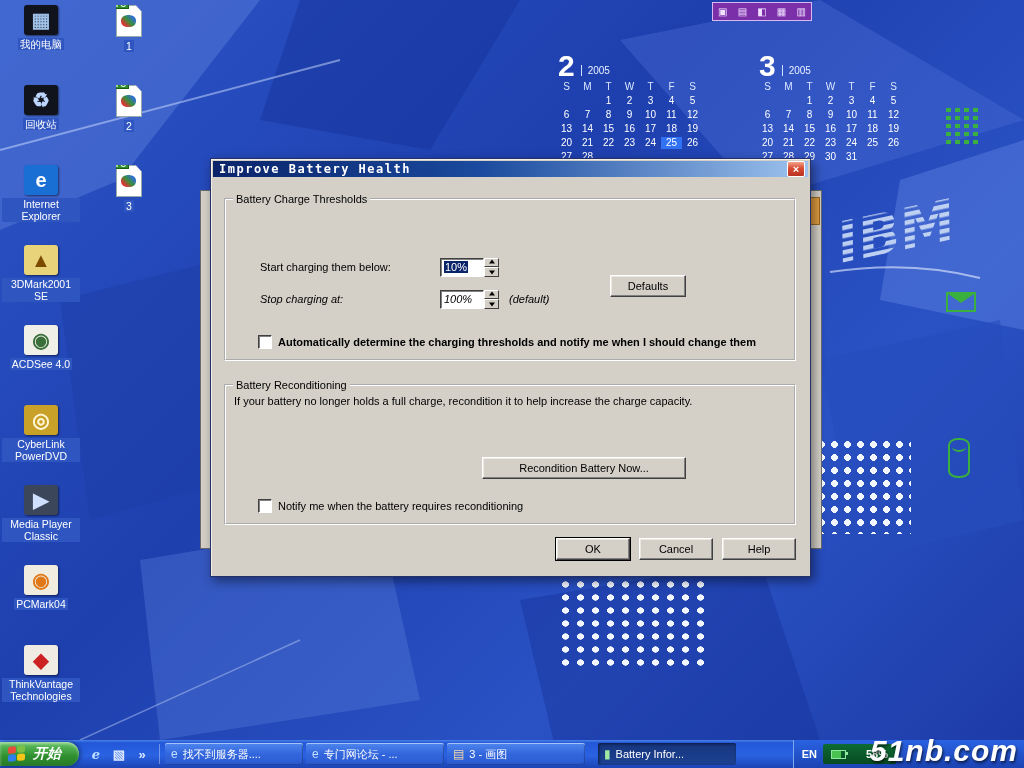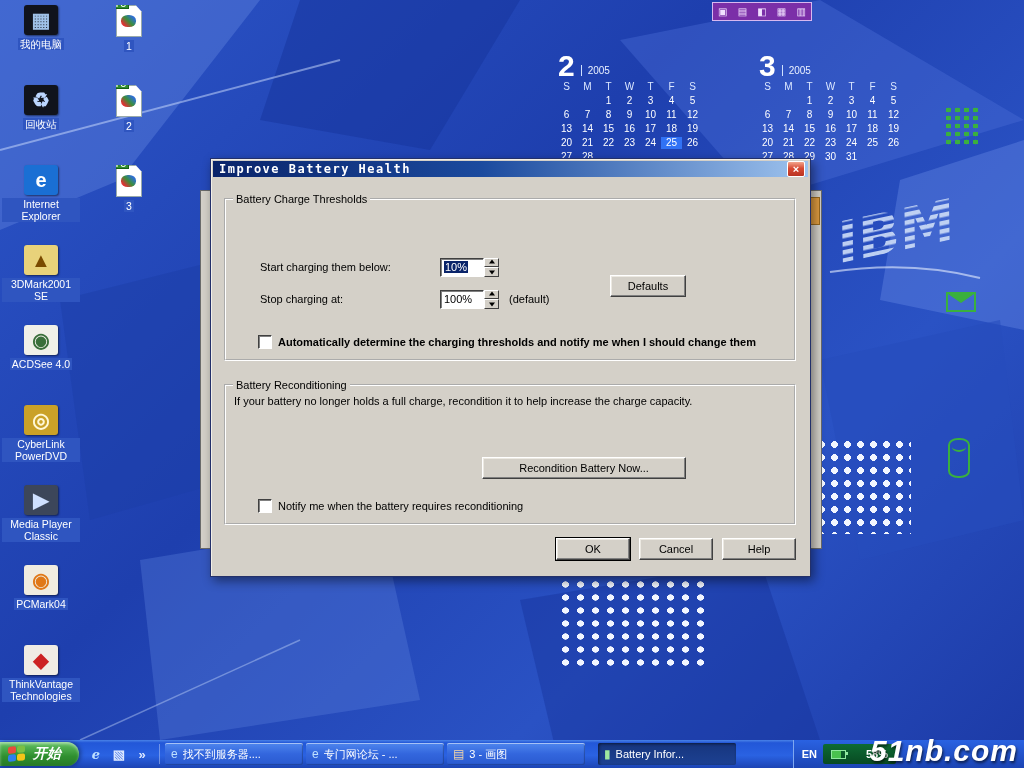--- a/index.html
+++ b/index.html
@@ -72,21 +72,21 @@
     border:1px solid #fff;border-radius:2px;color:#fff;font:bold 11px "Liberation Sans",sans-serif;
     display:flex;align-items:center;justify-content:center;line-height:1;padding:0;cursor:pointer;}
   .dlg-body{position:relative;height:392px;font-size:11px;color:#000;}
   fieldset.group{position:absolute;left:13px;width:572px;margin:0;padding:0;border:2px groove #fff;box-sizing:border-box;}
   #group-thresholds{top:14px;height:168px;}
   #group-recond{top:200px;height:146px;}
   legend{margin-left:7px;padding:0 3px;font-size:11px;}
   .group-desc{margin:4px 8px 0 8px;}
   .thresh-row{position:absolute;height:20px;display:flex;align-items:center;}
   .row-start{left:34px;top:52px;}
-  .row-stop{left:34px;top:84px;}
+  .row-stop{left:34px;top:84px;font-style:italic;}
   .thresh-label{width:180px;display:inline-block;}
   .default-note{margin-left:10px;}
   .spin{display:inline-flex;height:19px;}
   .spin-val{width:44px;background:#fff;border:1px solid;border-color:#404040 #fff #fff #404040;
     box-shadow:inset 1px 1px 0 #808080;display:flex;align-items:center;padding-left:3px;box-sizing:border-box;}
   .spin-sel{background:#0a246a;color:#fff;padding:0 1px;}
   .spin-arrows{display:flex;flex-direction:column;width:15px;}
   .spin-b{flex:1;background:#d4d0c8;border:1px solid;border-color:#fff #404040 #404040 #fff;position:relative;padding:0;cursor:pointer;}
   .spin-b::after{content:"";position:absolute;left:50%;top:50%;transform:translate(-50%,-50%);border:3px solid transparent;}
   .spin-up::after{border-bottom:4px solid #000;margin-top:-2px;}

